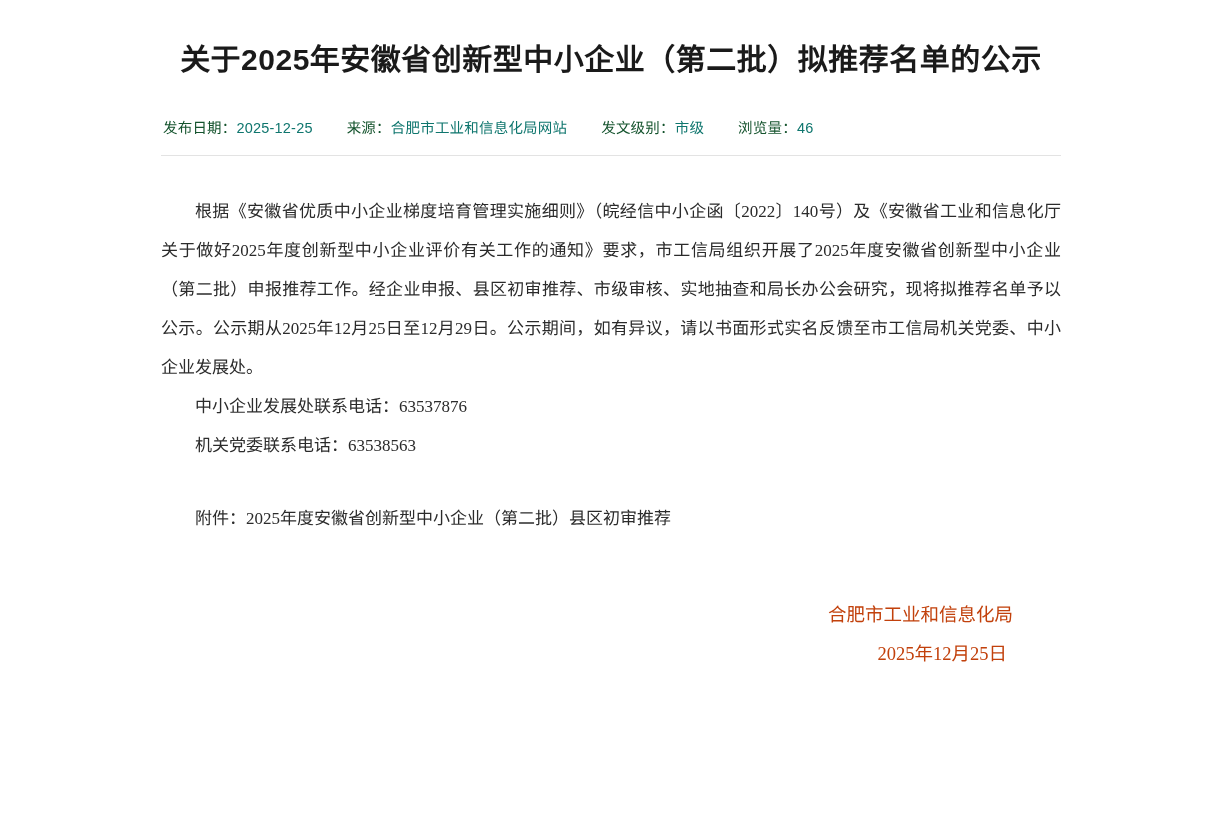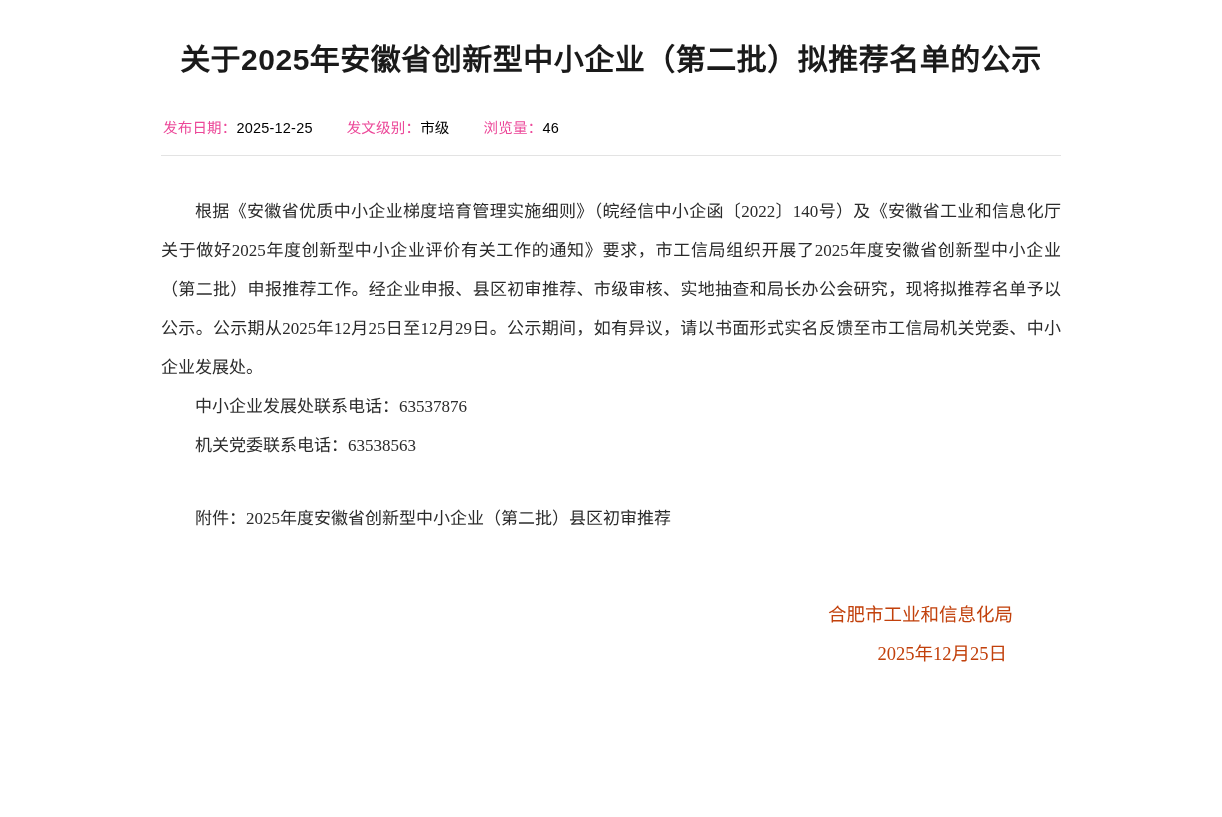--- a/index.html
+++ b/index.html
@@ -46,22 +46,22 @@
     flex-wrap: nowrap;
     align-items: center;
     justify-content: flex-start;
     padding-left: 2px;
     letter-spacing: 0.2px;
   }
   .meta-item {
     white-space: nowrap;
     margin-right: 34px;
   }
-  .meta-item .m-label { color: #ec4899; }
-  .meta-item .m-value { color: #000000; }
+  .meta-item .m-label { color: #14532d; }
+  .meta-item .m-value { color: #0f766e; }
   .divider {
     margin-top: 18px;
     border-top: 1px solid #e3e3e3;
     width: 100%;
   }
   .body-text {
     margin-top: 36px;
     font-family: "Liberation Serif", "DejaVu Serif", serif;
     font-size: 17px;
     line-height: 39px;
@@ -100,20 +100,23 @@
 <div class="page">
   <div class="article">
 
     <h1 class="doc-title">关于2025年安徽省创新型中小企业（第二批）拟推荐名单的公示</h1>
 
     <div class="meta-bar">
       <span class="meta-item">
         <span class="m-label">发布日期：</span><span class="m-value">2025-12-25</span>
       </span>
       <span class="meta-item">
+        <span class="m-label">来源：</span><span class="m-value">合肥市工业和信息化局网站</span>
+      </span>
+      <span class="meta-item">
         <span class="m-label">发文级别：</span><span class="m-value">市级</span>
       </span>
       <span class="meta-item">
         <span class="m-label">浏览量：</span><span class="m-value">46</span>
       </span>
     </div>
 
     <div class="divider"></div>
 
     <div class="body-text">

